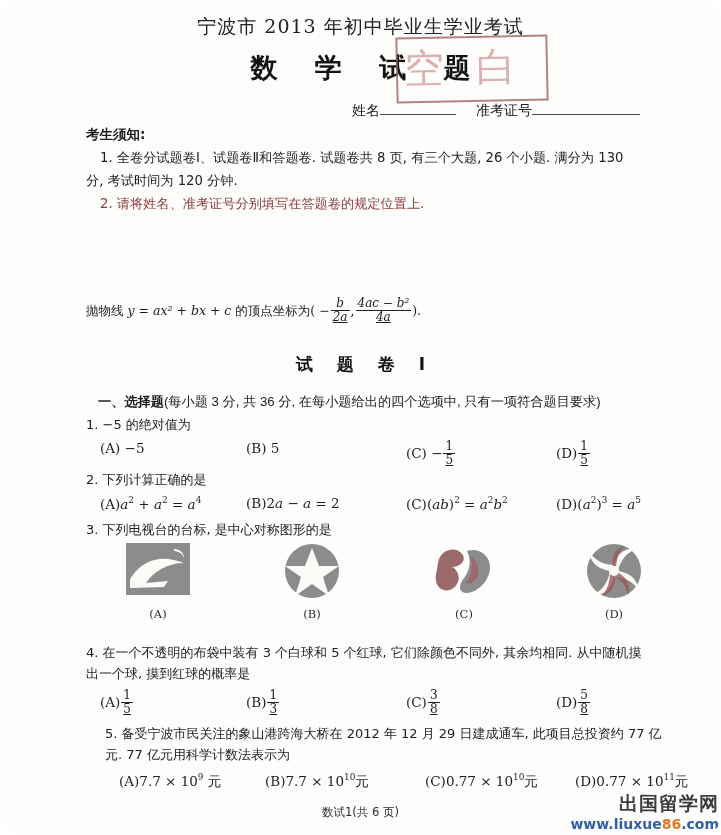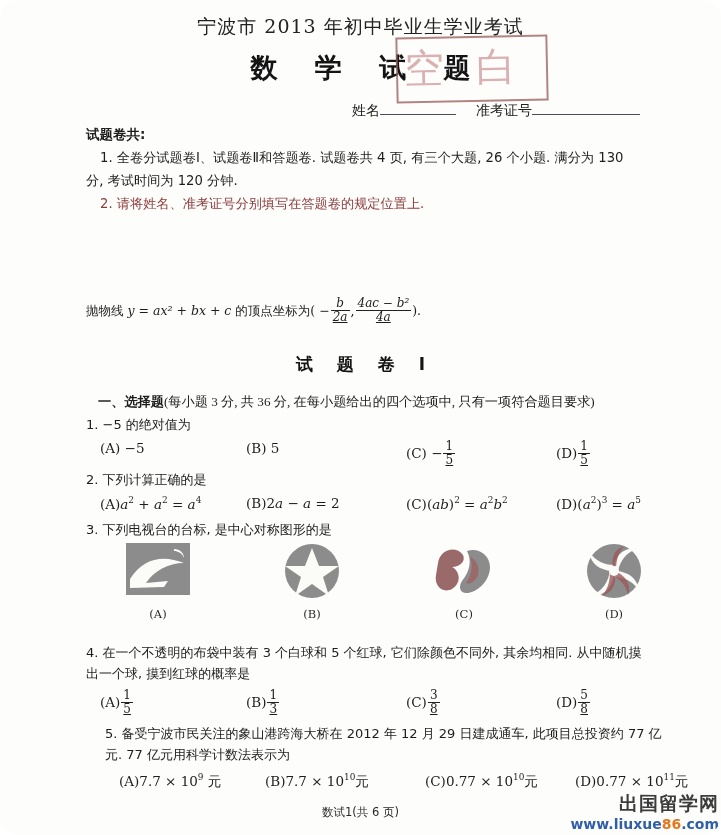--- a/index.html
+++ b/index.html
@@ -132,21 +132,21 @@
     color: #141414;
     font-family: "DejaVu Sans", sans-serif;
   }
 
   
   .sec-head {
     position: absolute;
     left: 98px;
     top: 393px;
     font-size: 13.2px;
-    font-family: Liberation Serif, serif;
+    font-family: Liberation Sans, sans-serif;
     color: #1d1d1d;
   }
   .sec-head b { font-weight: bold; }
 
   
   .q {
     position: absolute;
     left: 86px;
     width: 560px;
     font-size: 13px;
@@ -259,22 +259,22 @@
   <div class="stamp">
     <span class="st-ch st-a">空</span>
     <span class="st-ch st-b">白</span>
   </div>
 
   <div class="idline">
     <span>姓名</span><span class="blank bl-short"></span><span class="gap"></span><span>准考证号</span><span class="blank bl-long"></span>
   </div>
 
   <div class="notice">
-    <p class="nt-title">试题卷共:</p>
-    <p class="ind">1. 全卷分试题卷Ⅰ、试题卷Ⅱ和答题卷. 试题卷共 4 页, 有三个大题, 26 个小题. 满分为 130 分, 考试时间为 120 分钟.</p>
+    <p class="nt-title">考生须知:</p>
+    <p class="ind">1. 全卷分试题卷Ⅰ、试题卷Ⅱ和答题卷. 试题卷共 8 页, 有三个大题, 26 个小题. 满分为 130 分, 考试时间为 120 分钟.</p>
     <p class="ind redink">2. 请将姓名、准考证号分别填写在答题卷的规定位置上.</p>
   </div>
 
   <div class="formula-note">
     <span>抛物线</span>
     <span class="ital">y = ax² + bx + c</span>
     <span>的顶点坐标为(</span>
     <span>−</span><span class="frac"><span class="nu ital">b</span><span class="de ital">2a</span></span><span>,</span><span class="frac"><span class="nu ital">4ac − b²</span><span class="de ital">4a</span></span><span>).</span>
   </div>
 

